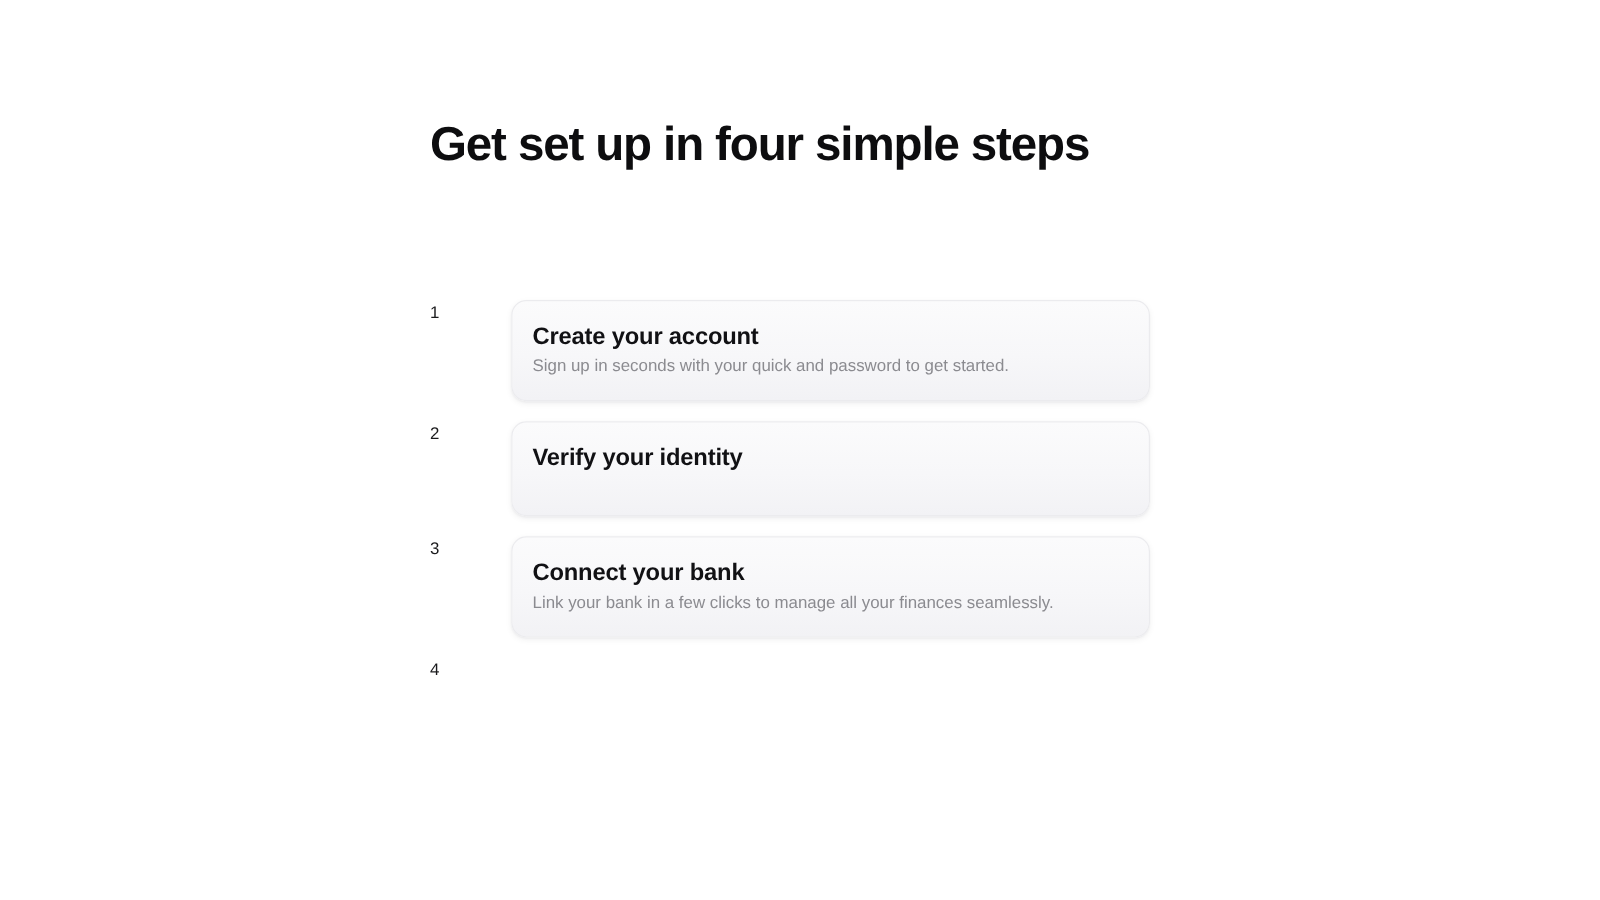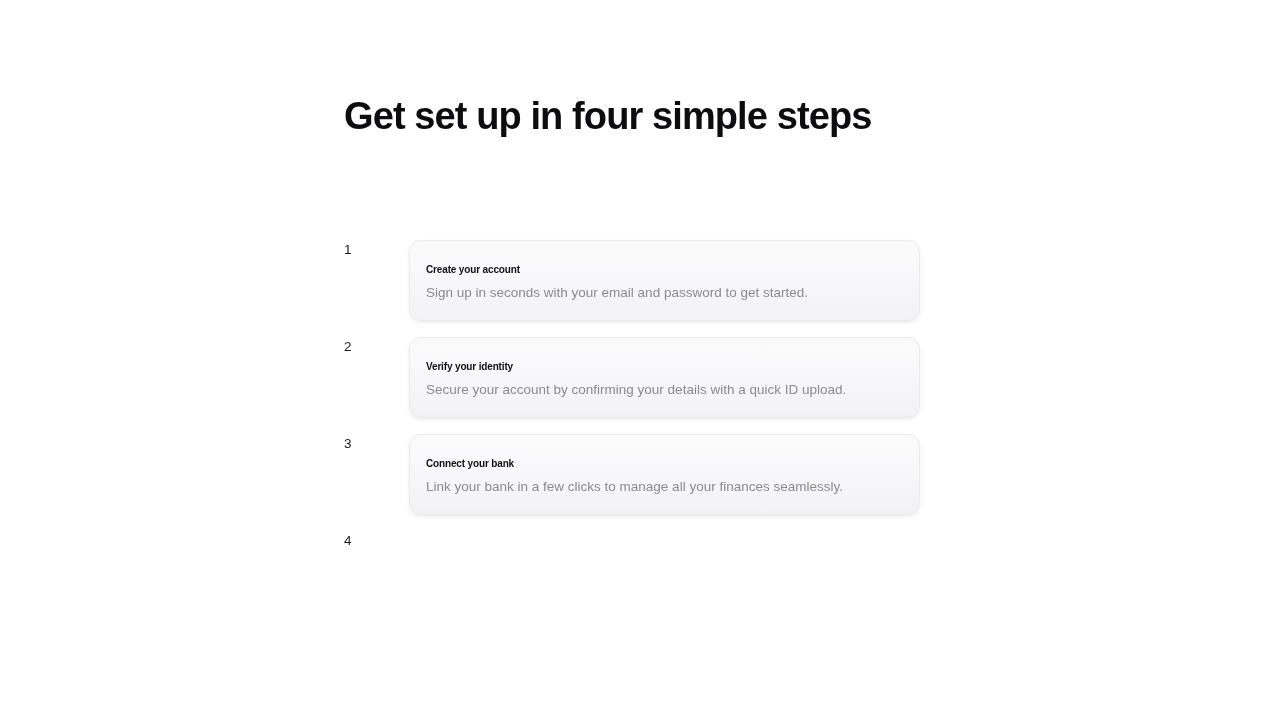--- a/index.html
+++ b/index.html
@@ -81,21 +81,21 @@
     padding: 19px 16px 18px 16px;
     border-radius: 12px;
     border: 1px solid #ebebee;
     background: linear-gradient(180deg, #fbfbfc 0%, #f7f7f9 55%, #f2f2f5 100%);
     box-shadow: 0 2px 5px rgba(16, 18, 32, 0.055),
                 0 1px 1.5px rgba(16, 18, 32, 0.035);
   }
 
   .step-title {
     margin: 0;
-    font-size: 10px;
+    font-size: 19px;
     line-height: 19px;
     font-weight: 700;
     letter-spacing: -0.15px;
     color: #111114;
   }
 
   .step-desc {
     margin: 0;
     padding-top: 5px;
     font-size: 13.5px;
@@ -112,29 +112,28 @@
   <div class="content">
     <h1 class="page-title">Get set up in four simple steps</h1>
   </div>
 
   <div class="steps">
 
     <div class="step-row">
       <div class="step-number">1</div>
       <div class="step-card">
         <div class="step-title">Create your account</div>
-        <div class="step-desc">Sign up in seconds with your email and password to get started.</div>
+        <div class="step-desc">Sign up in seconds with your quick and password to get started.</div>
       </div>
     </div>
 
     <div class="step-row">
       <div class="step-number">2</div>
       <div class="step-card">
         <div class="step-title">Verify your identity</div>
-        <div class="step-desc">Secure your account by confirming your details with a quick ID upload.</div>
       </div>
     </div>
 
     <div class="step-row">
       <div class="step-number">3</div>
       <div class="step-card">
         <div class="step-title">Connect your bank</div>
         <div class="step-desc">Link your bank in a few clicks to manage all your finances seamlessly.</div>
       </div>
     </div>

